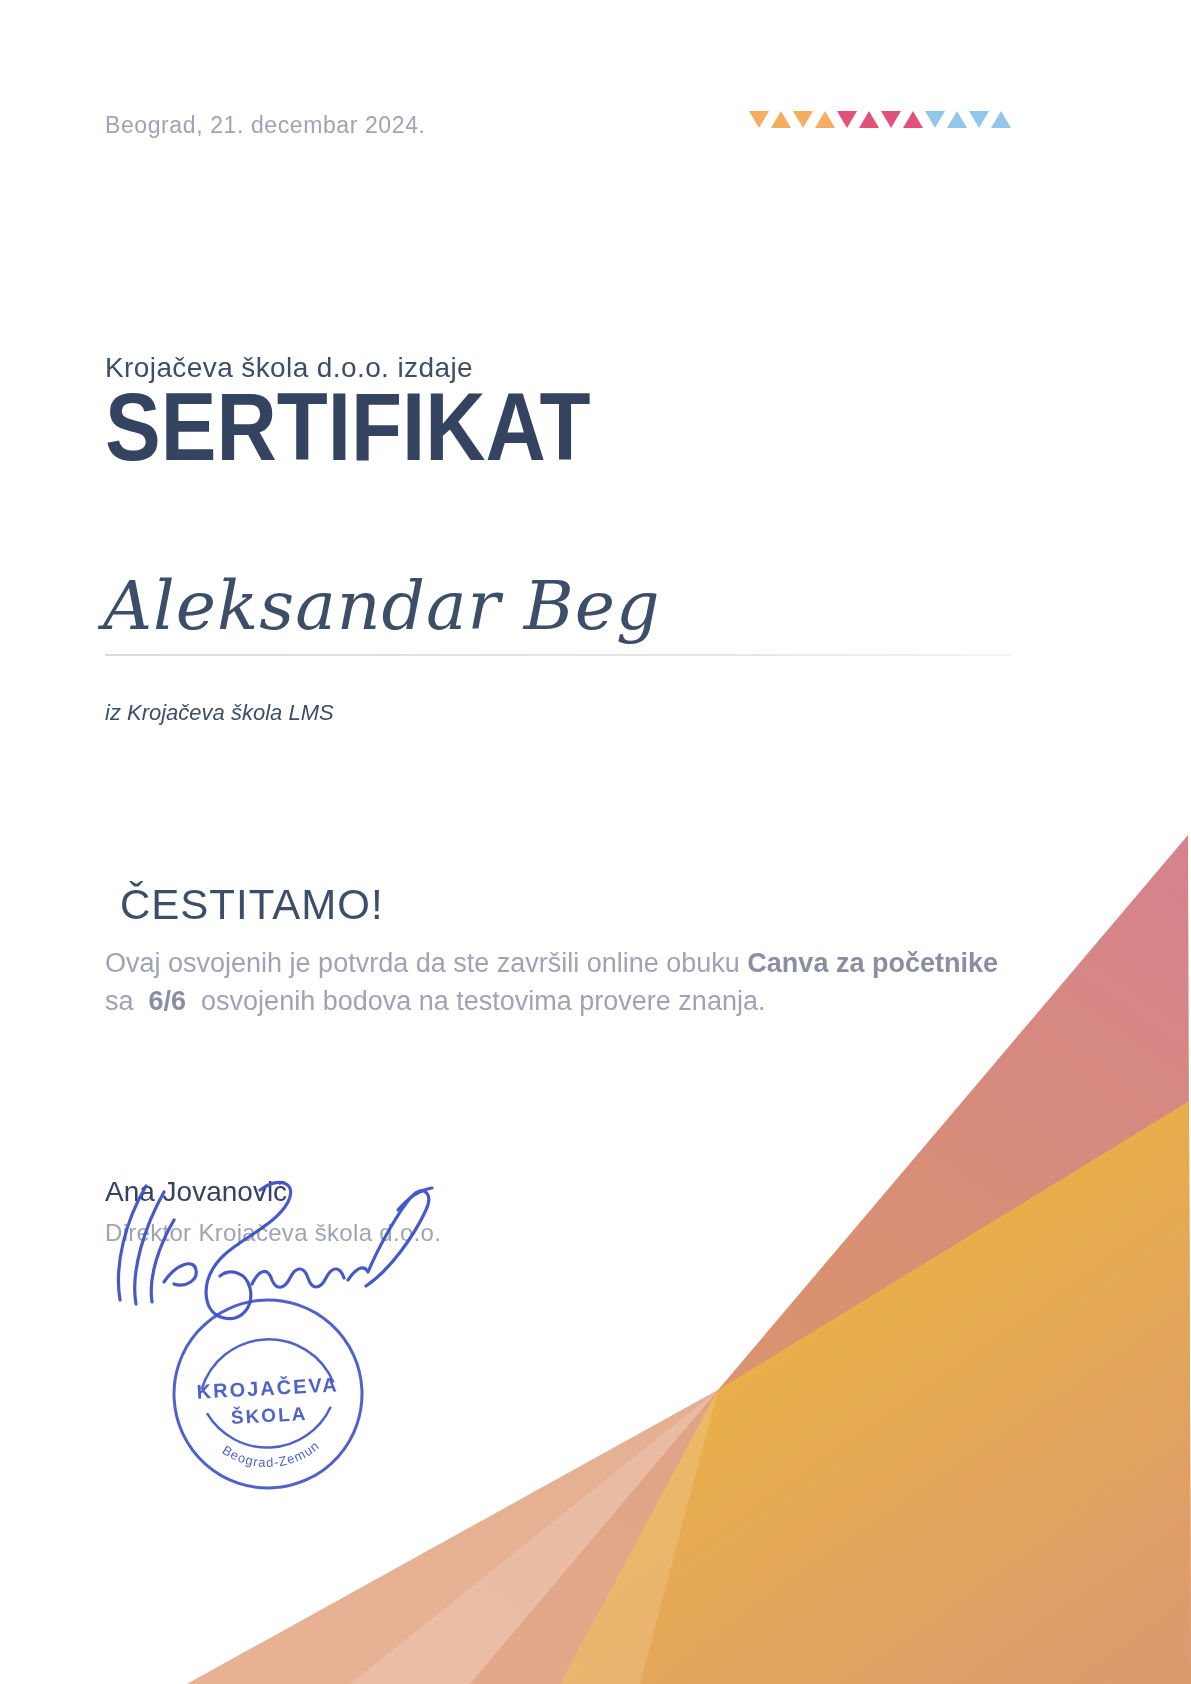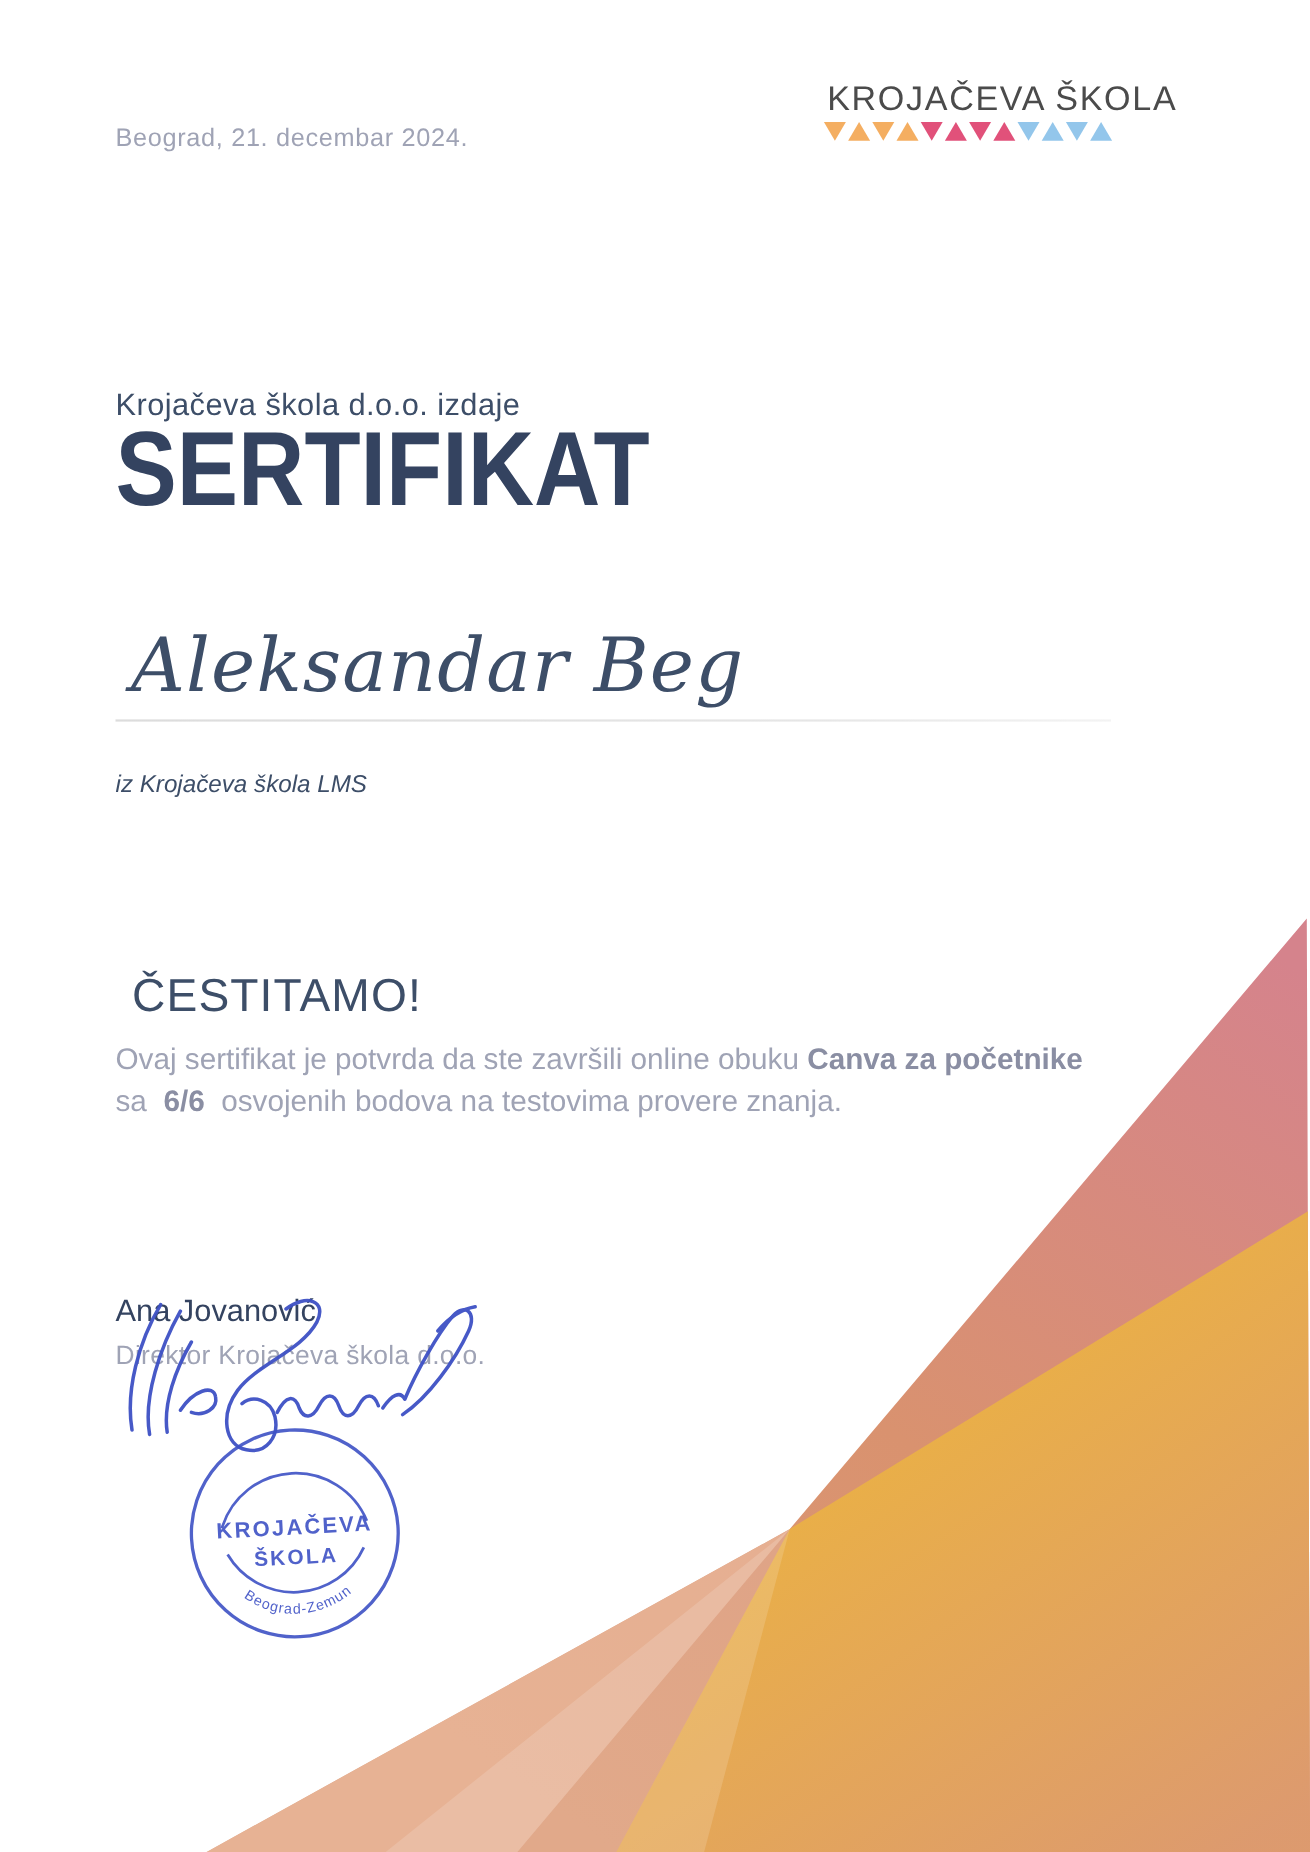--- a/index.html
+++ b/index.html
@@ -44,21 +44,21 @@
     font-size:96px;line-height:96px;font-weight:800;
     letter-spacing:0px;color:var(--heading-navy);
     transform:scaleX(.87);transform-origin:left top;
     z-index:3;white-space:nowrap;
   }
   
   .recipient-name{
     left:103px;top:566px;
     font-family:"DejaVu Serif",serif;font-style:italic;
     font-size:68px;color:var(--slate-text);
-    z-index:3;white-space:nowrap;letter-spacing:1px;margin-left:16px;
+    z-index:3;white-space:nowrap;letter-spacing:1px;
   }
   .name-underline{
     left:105px;top:654px;width:905px;height:2px;
     background:linear-gradient(to right,#dcdcdc 0%,#e6e6e6 70%,#f3f3f3 100%);
     z-index:2;
   }
   .recipient-source{
     left:105px;top:700px;
     font-style:italic;font-size:22px;
     color:var(--slate-text);
@@ -119,21 +119,20 @@
     <polygon points="1188,835 718,1390 187,1684 1191,1684" fill="url(#gradMain)"></polygon>
     <g clip-path="url(#decoClip)">
       <polygon points="718,1390 1191,1100 1191,1684 560,1684" fill="url(#gradGold)"></polygon>
       <polygon points="187,1684 718,1390 470,1684" style="fill:var(--deco-light)" opacity="0.5"></polygon>
       <polygon points="350,1684 718,1390 640,1684" fill="#ffffff" opacity="0.15"></polygon>
     </g>
   </svg>
 
   <div class="abs date-text">Beograd, 21. decembar 2024.</div>
 
-  <div class="abs logo-text">KROJAČEVA ŠKOLA</div>
   <div class="abs logo-band">
       <div class="tri tri-down" style="--tri-color: #F4AE61;"></div>
       <div class="tri tri-up" style="--tri-color: #F4AE61;"></div>
       <div class="tri tri-down" style="--tri-color: #F4AE61;"></div>
       <div class="tri tri-up" style="--tri-color: #F4AE61;"></div>
       <div class="tri tri-down" style="--tri-color: #E1517A;"></div>
       <div class="tri tri-up" style="--tri-color: #E1517A;"></div>
       <div class="tri tri-down" style="--tri-color: #E1517A;"></div>
       <div class="tri tri-up" style="--tri-color: #E1517A;"></div>
       <div class="tri tri-down" style="--tri-color: #93C6EB;"></div>
@@ -145,21 +144,21 @@
   <div class="abs issuer-line">Krojačeva škola d.o.o. izdaje</div>
   <h1 class="abs cert-title">SERTIFIKAT</h1>
 
   <div class="abs recipient-name">Aleksandar Beg</div>
   <div class="abs name-underline"></div>
   <div class="abs recipient-source">iz Krojačeva škola LMS</div>
 
   <h2 class="abs congrats-heading">ČESTITAMO!</h2>
 
   <div class="abs body-text">
-    <div class="body-line"><span>Ovaj sertifikat je potvrda da ste završili online obuku </span><span class="bold">Canva za početnike</span></div>
+    <div class="body-line"><span>Ovaj osvojenih je potvrda da ste završili online obuku </span><span class="bold">Canva za početnike</span></div>
     <div class="body-line"><span>sa  </span><span class="bold">6/6</span><span>  osvojenih bodova na testovima provere znanja.</span></div>
   </div>
 
   <div class="abs signatory-name">Ana Jovanović</div>
   <div class="abs signatory-title">Direktor Krojačeva škola d.o.o.</div>
 
   <svg class="abs signature-svg" width="336" height="168" viewBox="0 0 336 168" aria-hidden="true">
     <g fill="none" style="stroke:var(--stamp-blue)" stroke-width="3.2" stroke-linecap="round" stroke-linejoin="round" opacity="0.95">
       <path d="M18,124 C12,88 24,44 44,10 M34,128 C28,94 44,48 62,16 M50,126 C46,100 58,68 72,44"></path>
       <path d="M62,106 C74,88 92,82 94,94 C96,104 84,112 72,108"></path>

